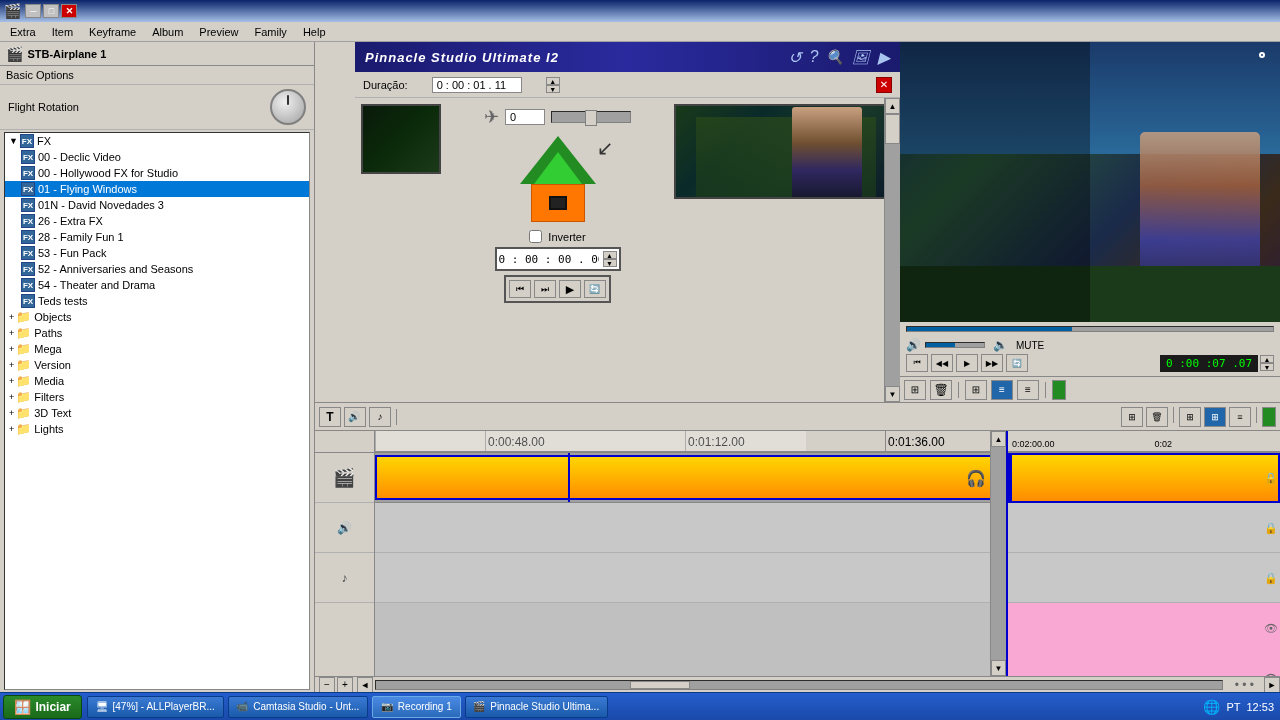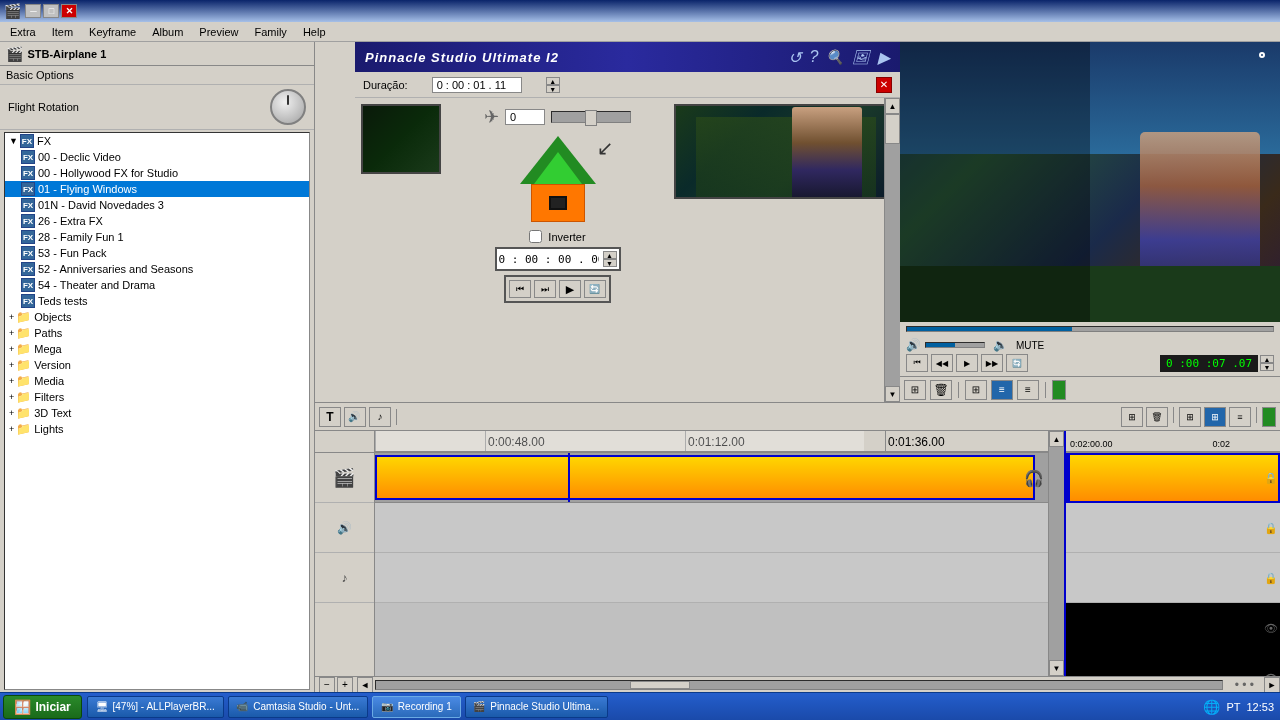--- a/index.html
+++ b/index.html
@@ -1018,21 +1018,21 @@
           <div class="empty-track"></div>
           <div class="empty-track"></div>
 
           <div class="vscroll" style="position:absolute;right:0;top:0;bottom:0;">
             <div class="vscroll-btn">▲</div>
             <div class="vscroll-track"></div>
             <div class="vscroll-btn">▼</div>
           </div>
         </div>
 
-        <div style="width:216px;border-left:2px solid #0000cc;background:#000000;position:relative;overflow:hidden;">
+        <div style="width:274px;border-left:2px solid #0000cc;background:#f9a8d4;position:relative;overflow:hidden;">
 
           <div style="height:22px;background:#d4d0c8;border-bottom:2px solid #888;display:flex;align-items:flex-end;padding-bottom:2px;overflow:hidden;padding-left:4px;">
             <span style="font-size:9px;">0:02:00.00</span>
             <span style="font-size:9px;margin-left:100px;">0:02</span>
           </div>
 
           <div style="height:50px;background:linear-gradient(180deg,#ffd700 0%,#ff8c00 100%);border-bottom:1px solid #cc6600;border:2px solid #0000cc;position:relative;">
 
             <div style="position:absolute;left:0;top:0;bottom:0;width:2px;background:#0000cc;"></div>
           </div>

